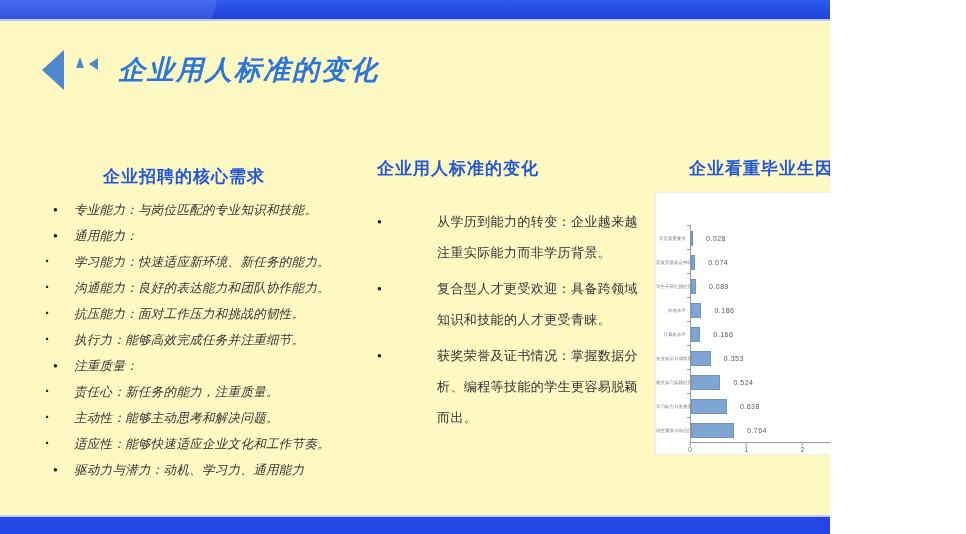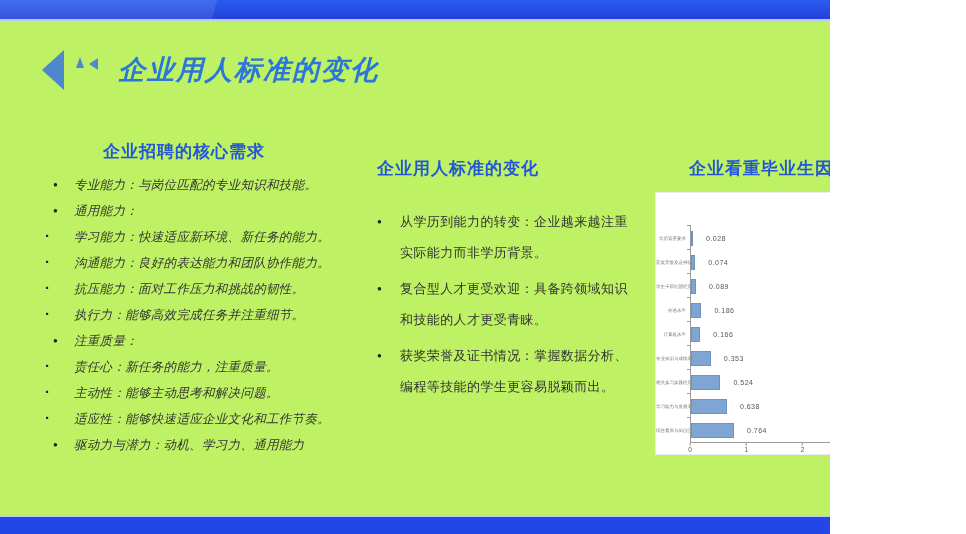--- a/index.html
+++ b/index.html
@@ -1,16 +1,16 @@
 <!DOCTYPE html>
 <html><head>
 <meta charset="utf-8">
 <style>
   html,body{margin:0;padding:0;background:#ffffff;}
-  .slide{position:relative;width:830px;height:534px;background:#bef264;overflow:hidden;
+  .slide{position:relative;width:830px;height:534px;background:#fef9c3;overflow:hidden;
          font-family:"Liberation Sans",sans-serif;color:#333;}
 
   
   .top-bar{position:absolute;top:0;left:0;width:100%;height:19px;
            background:linear-gradient(180deg,#2d5bee 0%,#1f41da 100%);
            border-bottom:2px solid #bcc8f0;}
   .top-bar::after{content:"";position:absolute;inset:0;
            background:linear-gradient(105deg,rgba(255,255,255,.10) 0 26%,rgba(255,255,255,0) 26%);}
   .bottom-bar{position:absolute;bottom:0;left:0;width:100%;height:17px;
            background:#2247e6;border-top:2px solid #c3cdef;}
@@ -18,34 +18,34 @@
   
   .title-row{position:absolute;top:48px;left:40px;display:flex;align-items:center;gap:16px;}
   .tri-icon{display:block;}
   .slide-title{margin:0;font-size:27px;font-weight:bold;font-style:italic;
            color:#2b76db;letter-spacing:2px;}
 
   
   .col h2{margin:0;font-size:17px;font-weight:bold;color:#2456d8;letter-spacing:1px;}
 
   
-  .col1{position:absolute;left:44px;top:140px;width:306px;}
+  .col1{position:absolute;left:44px;top:165px;width:306px;}
   .col1 h2{text-align:center;width:240px;margin-left:20px;margin-bottom:14px;}
   .col1 .li{display:flex;align-items:flex-start;margin-bottom:10px;font-size:12.5px;line-height:16px;}
   .col1 .li .b{flex:0 0 30px;color:#222;}
   .col1 .li.l1 .b{padding-left:9px;font-size:8px;line-height:16px;box-sizing:border-box;}
   .col1 .li.l2 .b{padding-left:1px;font-size:15px;font-weight:bold;line-height:14px;box-sizing:border-box;}
   .col1 .li .t{flex:1;letter-spacing:0.3px;font-style:italic;}
 
   
   .col2{position:absolute;left:373px;top:157px;width:266px;}
   .col2 h2{margin-left:4px;margin-bottom:26px;}
   .col2 .li2{display:flex;align-items:flex-start;margin-bottom:5px;}
   .col2 .li2 .b{flex:0 0 27px;font-size:8px;line-height:31px;padding-left:4px;box-sizing:border-box;color:#222;}
-  .col2 .li2 .t{width:228px;font-size:13px;line-height:31px;letter-spacing:0.4px;}
+  .col2 .li2 .t{width:228px;font-size:13px;line-height:31px;letter-spacing:0.4px;margin-left:37px;}
 
   
   .col3-header{position:absolute;left:658px;top:157px;width:224px;text-align:center;
            margin:0;font-size:17px;font-weight:bold;color:#2456d8;letter-spacing:1px;font-family:Liberation Mono, monospace;}
   .chart-box{position:absolute;left:655px;top:192px;width:276px;height:263px;
            background:#fff;border:1px solid #ececec;box-sizing:border-box;}
   .chart-plot{margin-top:33px;}
   .crow{display:flex;align-items:center;height:24px;}
   .clab{flex:0 0 30px;text-align:right;font-size:4.5px;color:#777;padding-right:4px;
         white-space:nowrap;overflow:hidden;}

